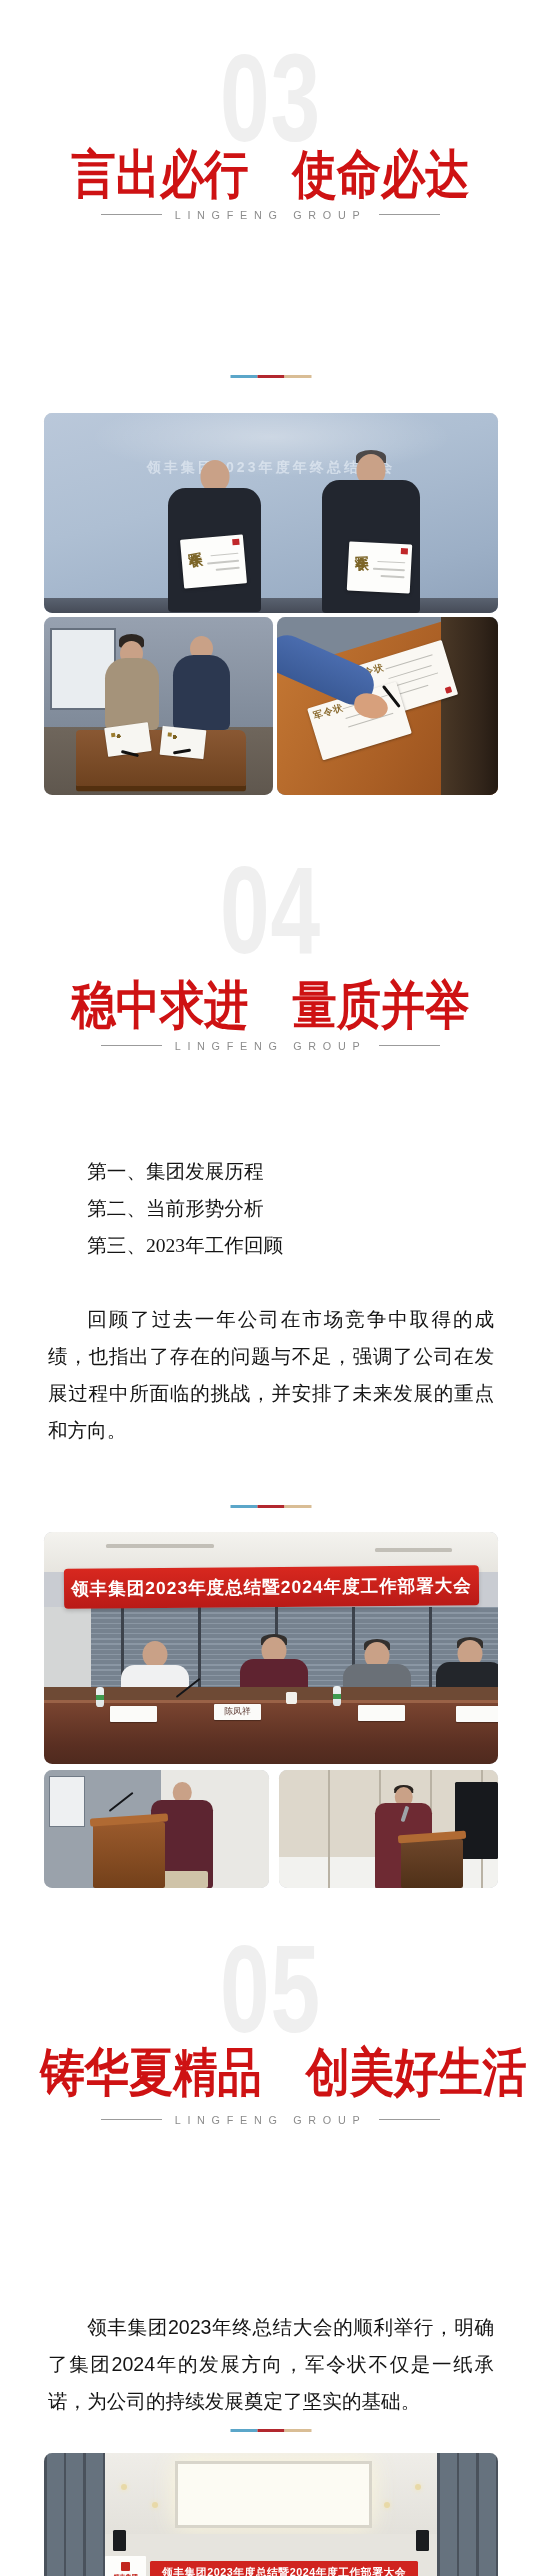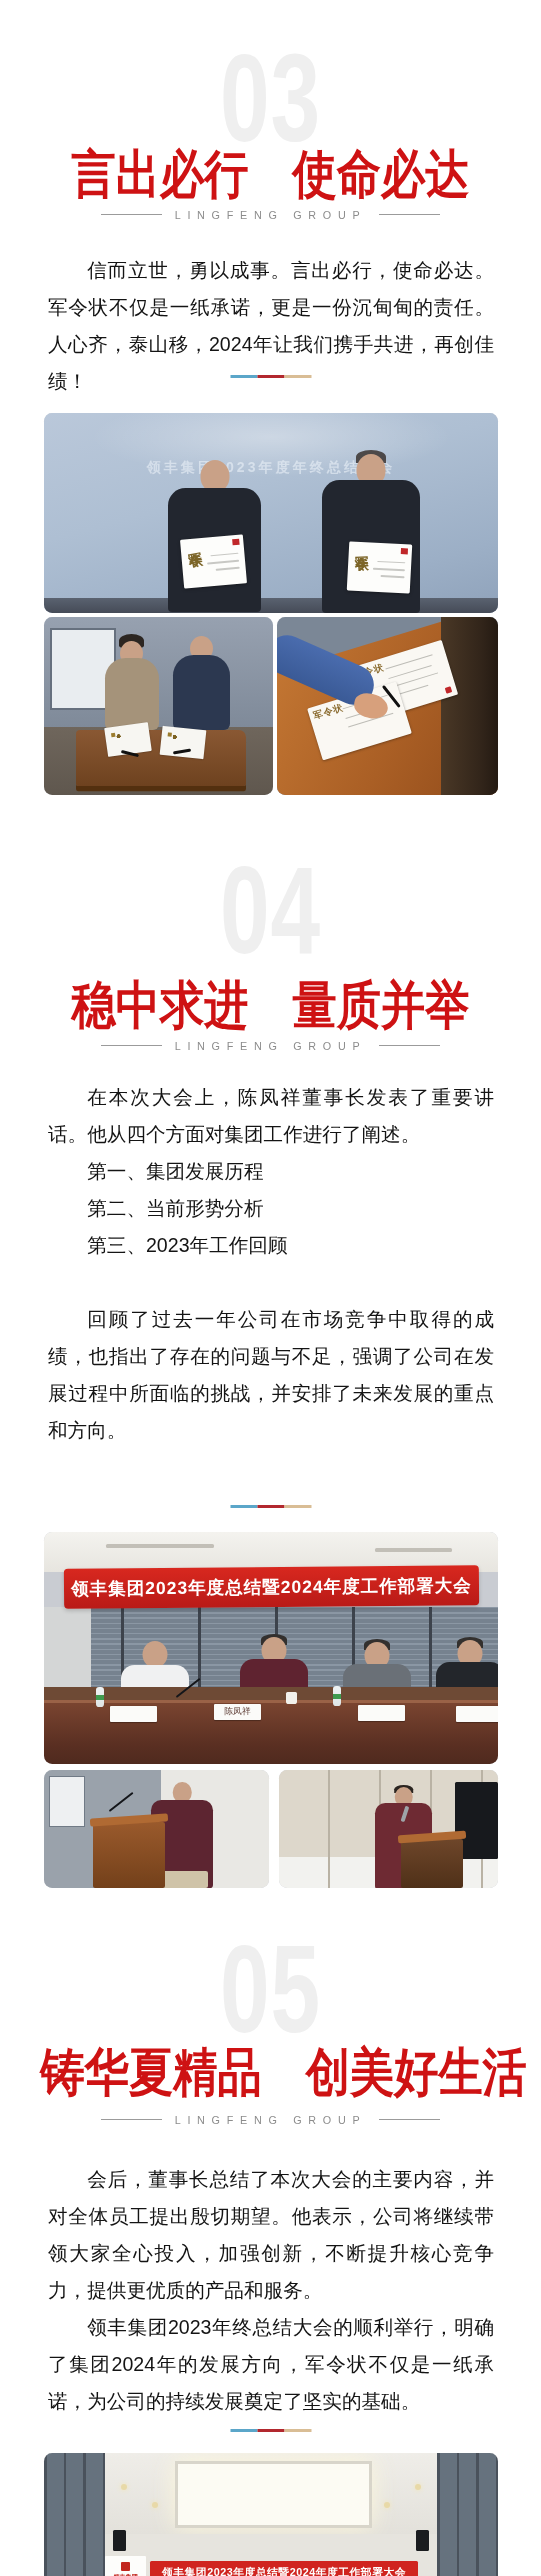--- a/index.html
+++ b/index.html
@@ -138,21 +138,20 @@
 
 <div id="canvas">
 
   <div class="abs watermark" style="top:36px;">03</div>
   <h1 class="abs sec-title" style="top:145px;margin:0;">言出必行　使命必达</h1>
   <div class="abs group-divider" style="top:207px;">
     <span class="dl"></span>
     <span class="dt">LINGFENG GROUP</span>
     <span class="dl"></span>
   </div>
-  <p class="abs body-para indent" style="top:252px;">信而立世，勇以成事。言出必行，使命必达。军令状不仅是一纸承诺，更是一份沉甸甸的责任。人心齐，泰山移，2024年让我们携手共进，再创佳绩！</p>
   <div class="abs tricolor" style="top:375px;">
     <span class="tri-blue"></span>
     <span class="tri-red"></span>
     <span class="tri-tan"></span>
   </div>
 
   <div class="photo" style="left:44px;top:413px;width:454px;height:200px;">
     <div class="ph3m-screen"></div>
     <div class="ph3m-glow"></div>
     <div class="ph3m-caption">领丰集团2023年度年终总结大会</div>
@@ -227,24 +226,23 @@
     <span class="pen" style="left:101px;top:78px;width:27px;transform:rotate(52deg);"></span>
   </div>
 
   <div class="abs watermark" style="top:848px;">04</div>
   <h1 class="abs sec-title" style="top:976px;margin:0;">稳中求进　量质并举</h1>
   <div class="abs group-divider" style="top:1038px;">
     <span class="dl"></span>
     <span class="dt">LINGFENG GROUP</span>
     <span class="dl"></span>
   </div>
-  <p class="abs body-para indent" style="top:1079px;">在本次大会上，陈凤祥董事长发表了重要讲话。他从四个方面对集团工作进行了阐述。</p>
   <p class="abs body-para indent" style="top:1153px;">第一、集团发展历程</p>
   <p class="abs body-para indent" style="top:1190px;">第二、当前形势分析</p>
-  <p class="abs body-para indent" style="top:1227px;">第三、2023年工作回顾</p>
+  <p class="abs body-para indent" style="top:1227px;font-family:Liberation Serif, serif;">第三、2023年工作回顾</p>
   <p class="abs body-para indent" style="top:1301px;">回顾了过去一年公司在市场竞争中取得的成绩，也指出了存在的问题与不足，强调了公司在发展过程中所面临的挑战，并安排了未来发展的重点和方向。</p>
   <div class="abs tricolor" style="top:1505px;">
     <span class="tri-blue"></span>
     <span class="tri-red"></span>
     <span class="tri-tan"></span>
   </div>
 
   <div class="photo" style="left:44px;top:1532px;width:454px;height:232px;">
     <div class="ph4m-ceiling"></div>
     <span class="ph4m-vent" style="left:62px;top:12.4px;width:108px;"></span>
@@ -312,21 +310,20 @@
     <div class="lectern" style="left:122px;bottom:0;width:62px;height:49px;background:linear-gradient(#6e462a,#4f3018);"></div>
   </div>
 
   <div class="abs watermark" style="top:1927px;">05</div>
   <h1 class="abs sec-title" style="top:2043px;margin:0;">铸华夏精品　创美好生活</h1>
   <div class="abs group-divider" style="top:2112px;">
     <span class="dl"></span>
     <span class="dt">LINGFENG GROUP</span>
     <span class="dl"></span>
   </div>
-  <p class="abs body-para indent" style="top:2161px;">会后，董事长总结了本次大会的主要内容，并对全体员工提出殷切期望。他表示，公司将继续带领大家全心投入，加强创新，不断提升核心竞争力，提供更优质的产品和服务。</p>
   <p class="abs body-para indent" style="top:2309px;">领丰集团2023年终总结大会的顺利举行，明确了集团2024年的发展方向，军令状不仅是一纸承诺，为公司的持续发展奠定了坚实的基础。</p>
   <div class="abs tricolor" style="top:2429px;">
     <span class="tri-blue"></span>
     <span class="tri-red"></span>
     <span class="tri-tan"></span>
   </div>
 
   <div class="photo" style="left:44px;top:2453px;width:454px;height:252px;">
     <div style="position:absolute;inset:0;background:#dfe0dc;"></div>
     <div class="ph5-ceiling"></div>

